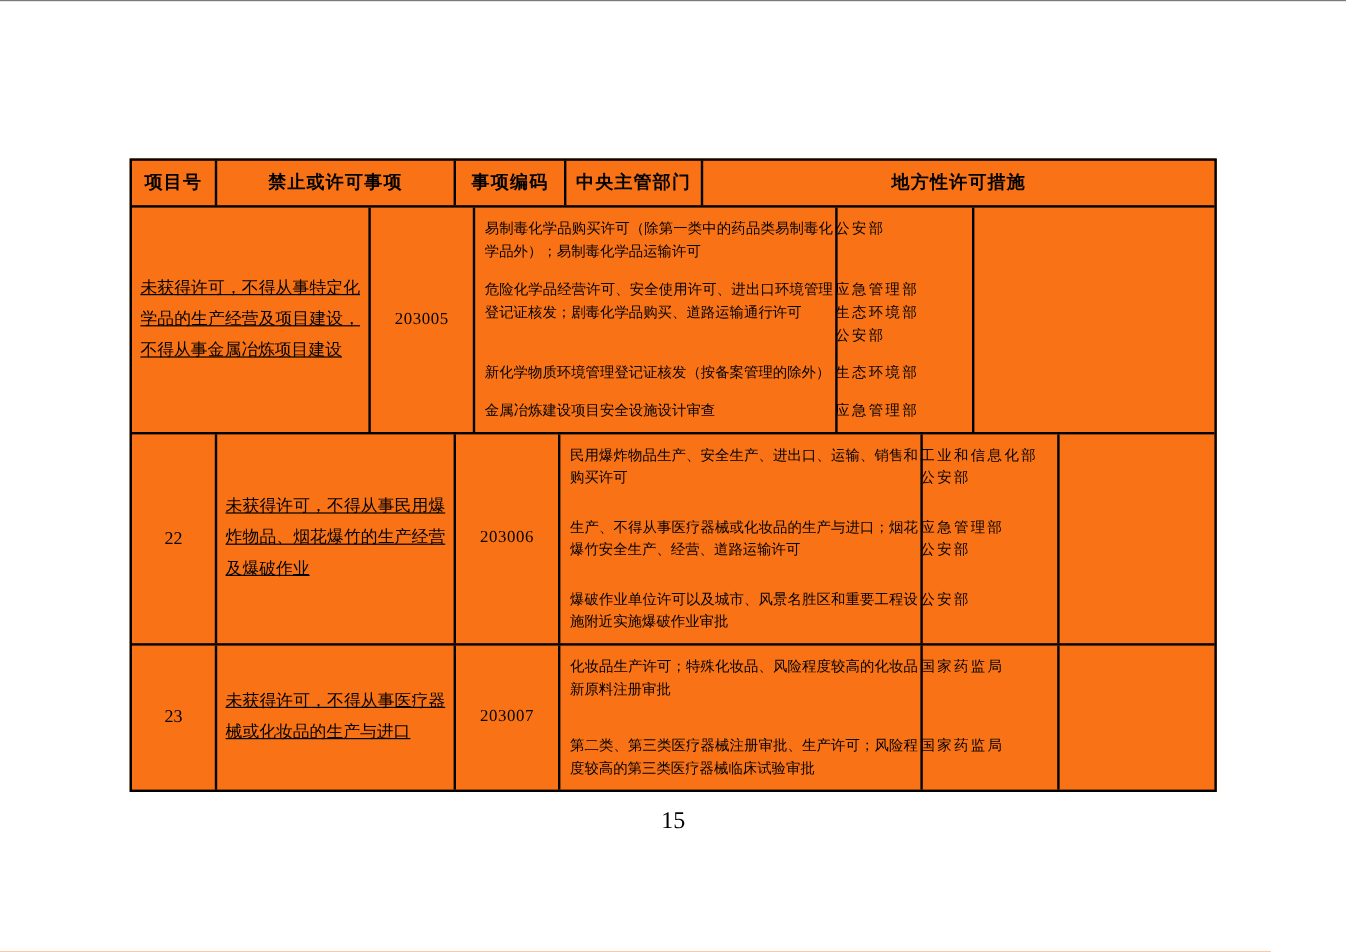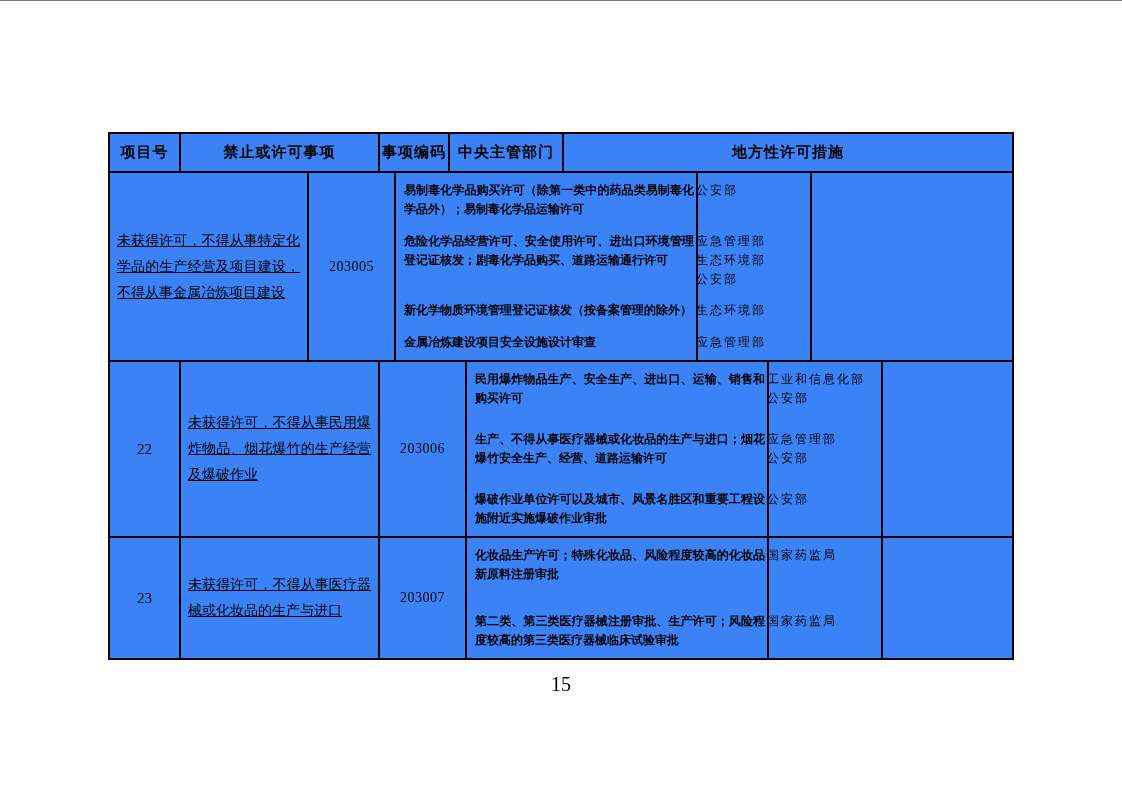--- a/index.html
+++ b/index.html
@@ -5,48 +5,48 @@
   html, body { margin:0; padding:0; }
   body {
     width:1122px; height:793px; background:#ffffff; position:relative;
     font-family:"Liberation Serif","DejaVu Serif",serif; color:#000;
     overflow:hidden;
   }
   .top-edge { position:absolute; top:0; left:0; width:100%; height:1px; background:#7a7a7a; }
 
   .doc-table {
     position:absolute; left:108px; top:132px; width:906px; height:528px;
-    border:2px solid #000; box-sizing:border-box; background:#3b82f6;
+    border:2px solid #000; box-sizing:border-box; background:#f97316;
   }
 
   
   .thead { display:flex; height:39px; border-bottom:2px solid #000; box-sizing:border-box; }
   .hcell {
     display:flex; align-items:center; justify-content:center;
     box-sizing:border-box; border-right:2px solid #000;
     font-weight:bold; font-size:15px; letter-spacing:1px;
   }
-  .w1{width:71px} .w2{width:199px} .w3{width:70px} .w4{width:302px} .w5{width:114px}
+  .w1{width:71px} .w2{width:199px} .w3{width:92px} .w4{width:302px} .w5{width:114px}
   .w6{flex:1; border-right:none;}
 
   
   .trow { display:flex; border-bottom:2px solid #000; box-sizing:border-box; }
   .trow.last { border-bottom:none; }
   .h21{height:189px} .h22{height:176px} .h23{height:120px}
   .cell { box-sizing:border-box; border-right:2px solid #000; }
   .c-no { width:71px; display:flex; align-items:center; justify-content:center; font-size:15px; }
   .c-item { width:199px; display:flex; align-items:center; padding:0 7px;text-decoration:underline; }
   .item-text { font-size:14px; line-height:26px; text-align:justify; }
   .c-code { width:87px; display:flex; align-items:center; justify-content:center; font-size:14px; letter-spacing:.5px; }
   .c-pairs { width:416px; position:relative; }
   .pairgrid {
     display:grid; grid-template-columns:300px 114px;
     align-content:space-between; height:100%; box-sizing:border-box; padding:8px 0;
   }
-  .m-desc { font-size:12px; line-height:19px; padding:0 2px 0 8px; text-align:justify;font-weight:bold; }
+  .m-desc { font-size:12px; line-height:19px; padding:0 2px 0 8px; text-align:justify; }
   .m-dept { font-size:12px; line-height:19px; letter-spacing:2px; }
   .m-dept span { display:block; }
   .vline { position:absolute; top:0; bottom:0; left:300px; width:2px; background:#000; }
   .c-local { flex:1; border-right:none; }
 
   .page-number { position:absolute; top:673px; left:0; width:100%; text-align:center; font-size:20px; }
 </style>
 </head>
 <body>
 

